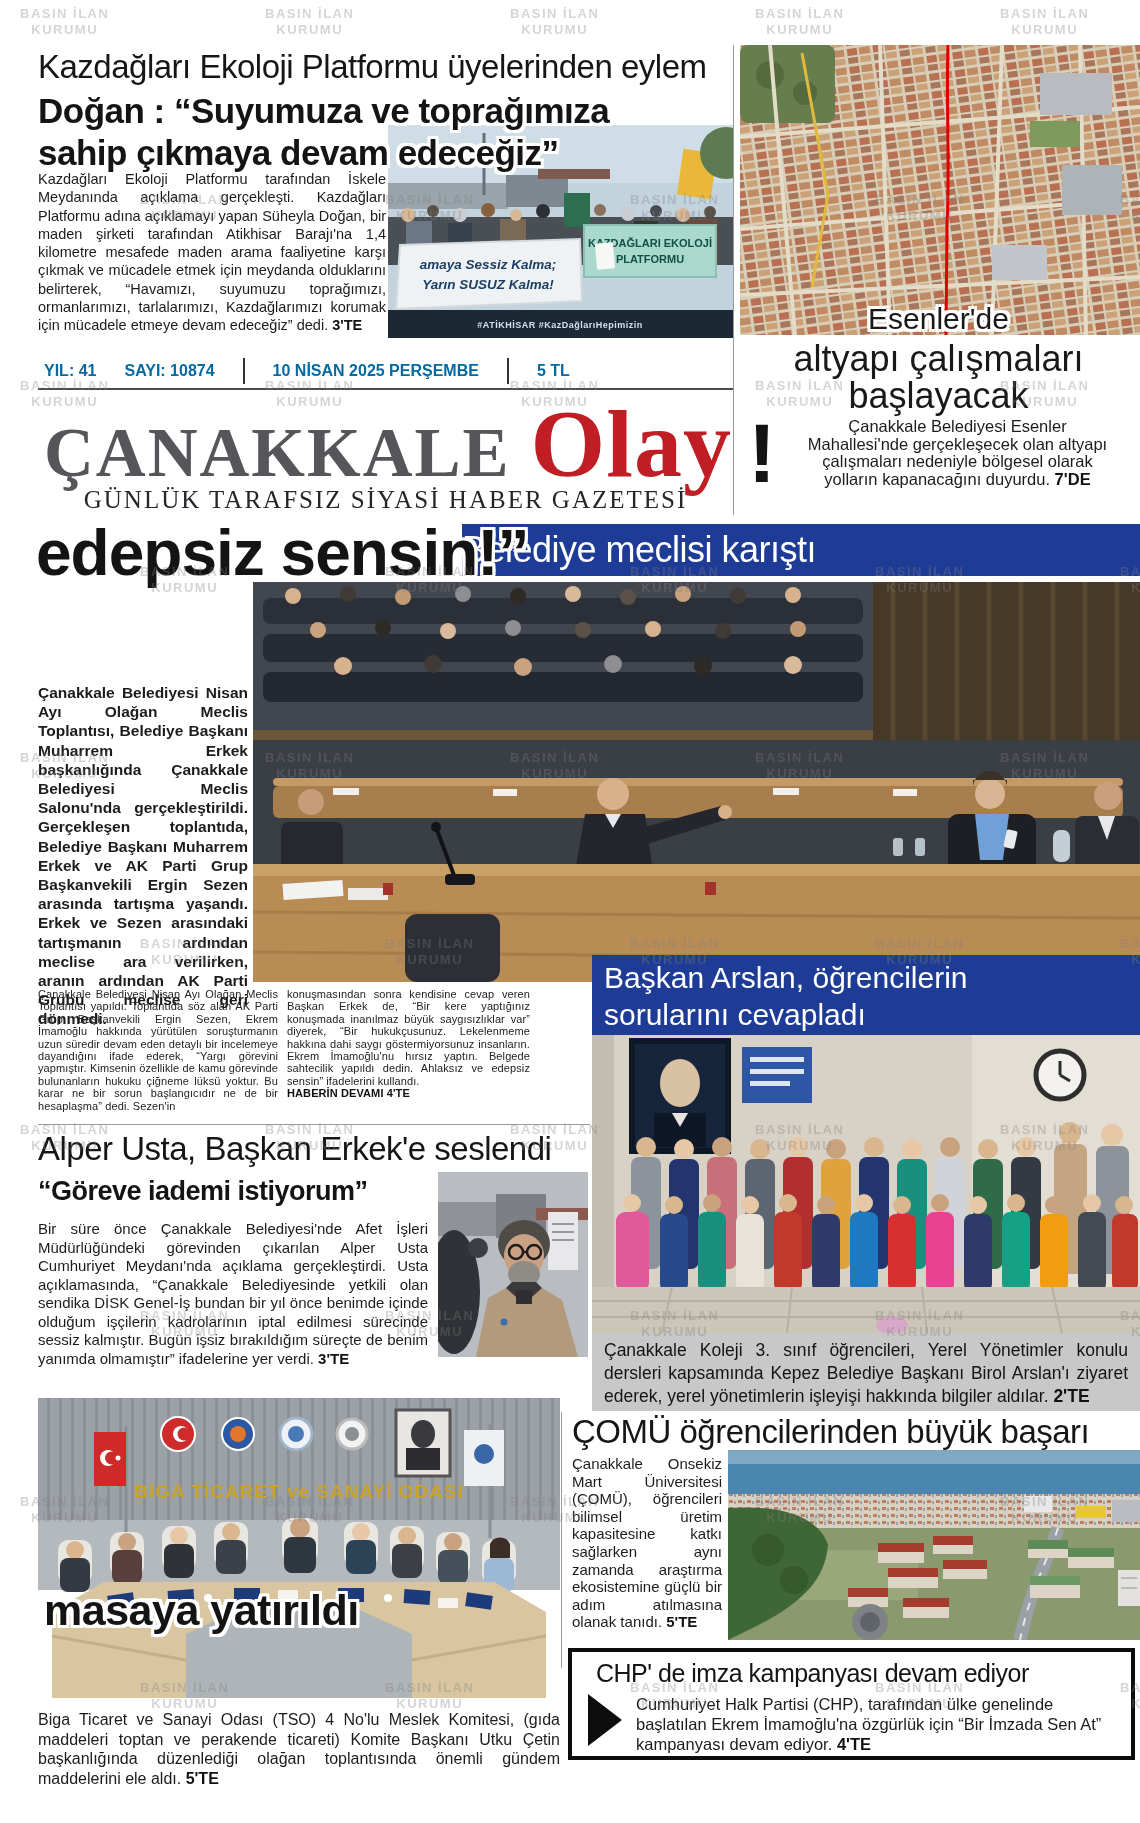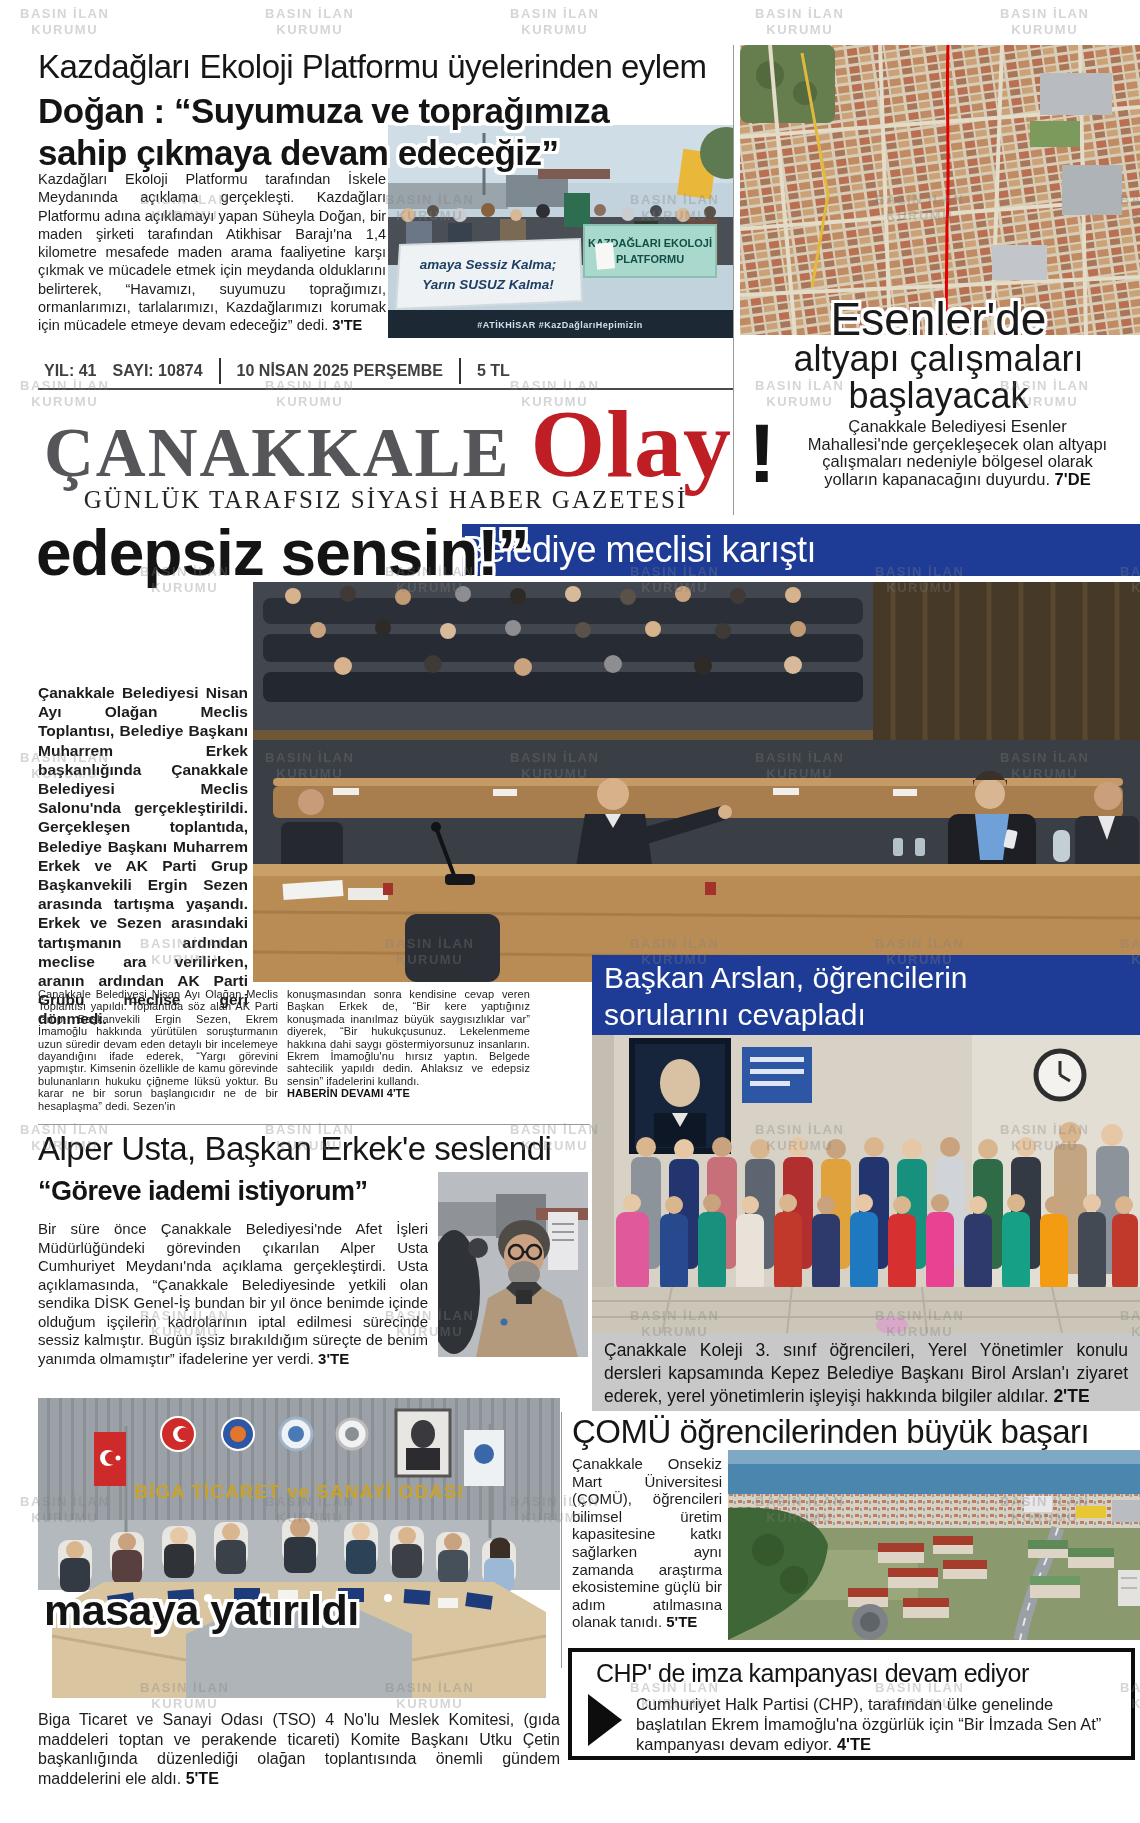--- a/index.html
+++ b/index.html
@@ -12,21 +12,21 @@
       0 -3px 0 #fff,0 3px 0 #fff,-3px 0 0 #fff,3px 0 0 #fff,
       -2px 0 0 #fff,2px 0 0 #fff,0 2px 0 #fff,0 -2px 0 #fff}
   .kicker{font-weight:500;color:#161616;letter-spacing:-0.5px}
   .bold-head{font-weight:700;color:#141414;letter-spacing:-0.5px}
   .bodytxt{text-align:justify;color:#1c1c1c}
   .pr{font-weight:700;color:#111}
   .vline{background:#9a9a9a;width:1px}
   .hline{background:#9a9a9a;height:1px}
   svg{display:block}
   
-  .mast-info{display:flex;align-items:center;gap:16px;font-weight:700;font-size:16px;color:#404040}
+  .mast-info{display:flex;align-items:center;gap:28px;font-weight:700;font-size:16px;color:#0369a1}
   .mast-div{width:2px;height:26px;background:#333}
   .logo-row{display:flex;align-items:baseline;gap:20px;font-family:"Liberation Serif",serif}
   .logo-first{font-size:69px;font-weight:700;color:#55555a;letter-spacing:2px}
   .logo-second{font-size:96px;font-weight:700;color:#bf1e24;letter-spacing:1px}
   .tagline{font-family:"Liberation Serif",serif;font-size:25px;letter-spacing:2px;color:#26262a;text-align:center}
   .blue-banner{background:#1e3c96;color:#fff;display:flex;align-items:center;justify-content:flex-start;
                font-size:36px;font-weight:500;letter-spacing:-0.5px}
   .arslan-header{background:#1e3c96;color:#fff;font-size:30px;font-weight:500;line-height:37px;padding:4px 12px}
   .caption-band{background:#c8c8c8;color:#141414;font-size:17.5px;line-height:23px;padding:6px 12px;text-align:justify}
   .smallcol{font-size:11px;line-height:12.4px;text-align:justify;color:#222;letter-spacing:0.1px}
@@ -130,21 +130,21 @@
     <rect x="300" y="28" width="72" height="42" fill="#b8bcc0"></rect>
     <rect x="322" y="120" width="60" height="50" fill="#aeb3b8"></rect>
     <rect x="252" y="200" width="55" height="35" fill="#c2c6ca"></rect>
     <rect x="290" y="76" width="50" height="26" fill="#7d9a5d"></rect>
     <path d="M62,8 L88,150 L72,242" stroke="#e2b93c" stroke-width="3" fill="none"></path>
     <path d="M208,0 C206,60 210,120 207,180 L206,290" stroke="#e00000" stroke-width="3" fill="none"></path>
   </svg>
 </div>
 
 <div class="abs" style="left:737px;top:298px;width:403px;text-align:center;z-index:5;color:#191919">
-  <div class="ow" style="font-size:46px;font-weight:500;line-height:42px">Esenler'de</div>
+  <div class="ow" style="font-size:30px;font-weight:500;line-height:42px">Esenler'de</div>
   <div class="ow" style="font-size:36px;font-weight:500;line-height:37px">altyapı çalışmaları</div>
   <div class="ow" style="font-size:36px;font-weight:500;line-height:37px">başlayacak</div>
 </div>
 
 <div class="abs" style="left:748px;top:408px;font-size:84px;font-weight:800;line-height:90px;color:#141414;z-index:5">!</div>
 
 <p class="abs" style="left:800px;top:418px;width:315px;font-size:16.5px;line-height:17.6px;text-align:center;color:#1c1c1c;z-index:5">
   <span>Çanakkale Belediyesi Esenler Mahallesi'nde gerçekleşecek olan altyapı çalışmaları nedeniyle bölgesel olarak yolların kapanacağını duyurdu.</span>
   <b class="pr">7'DE</b>
 </p>

